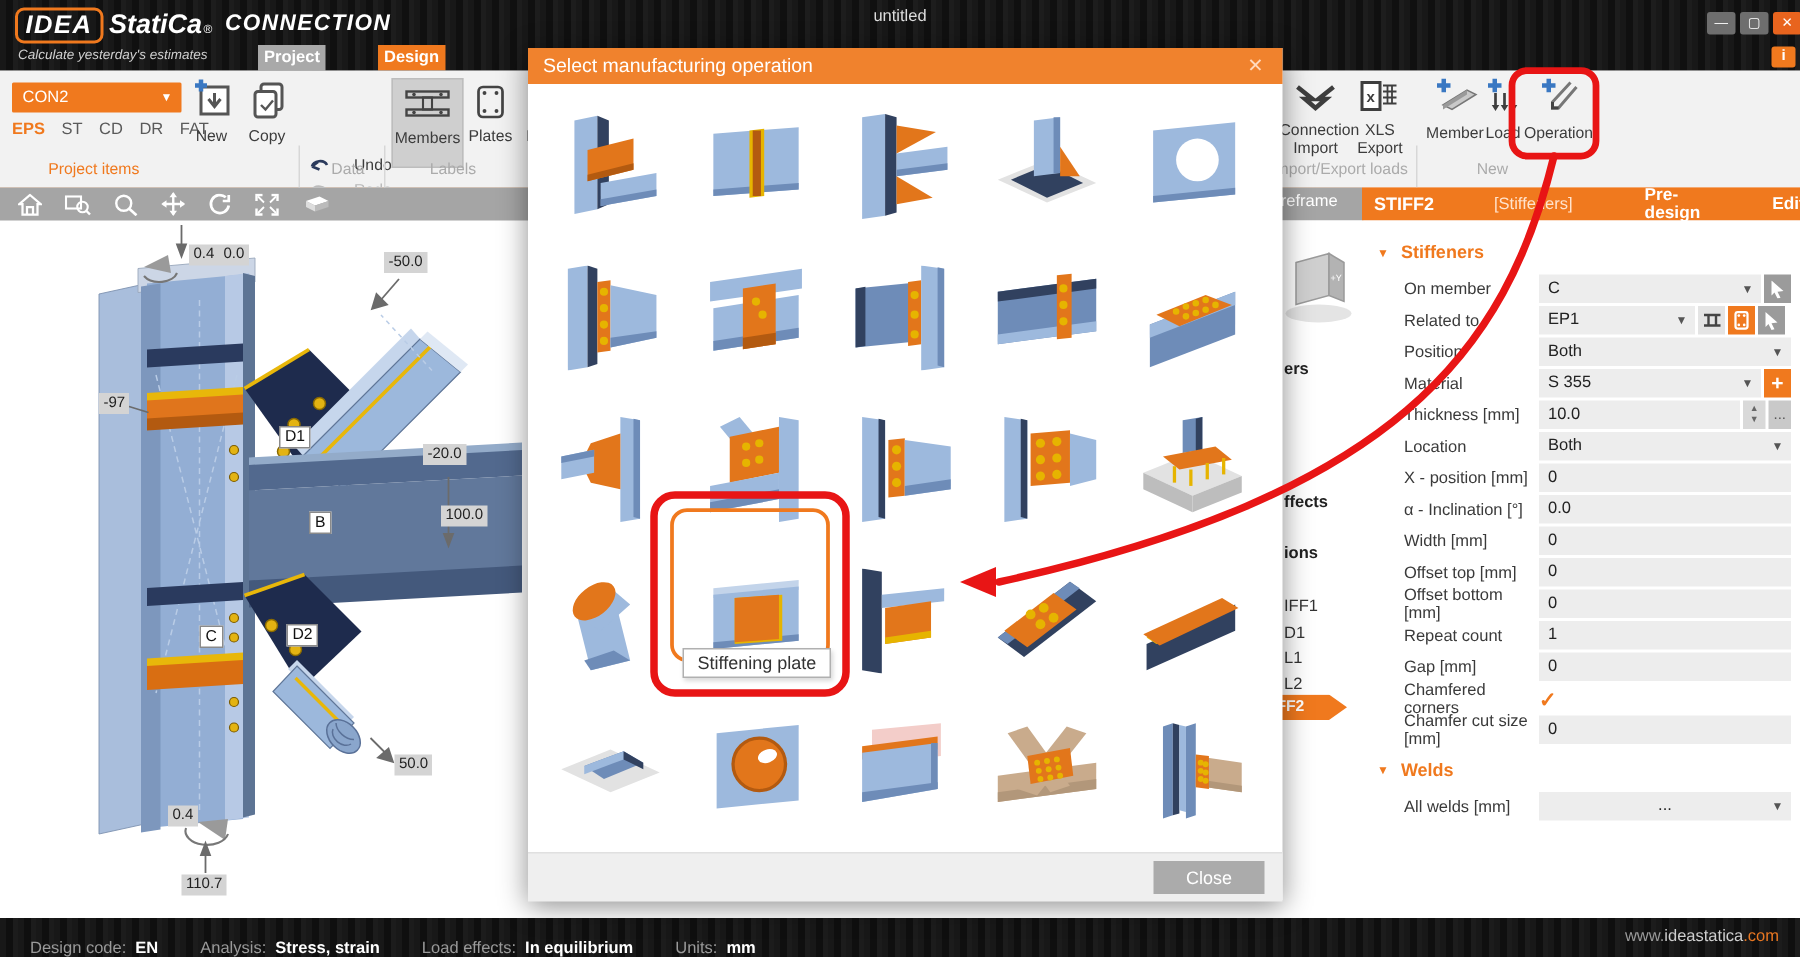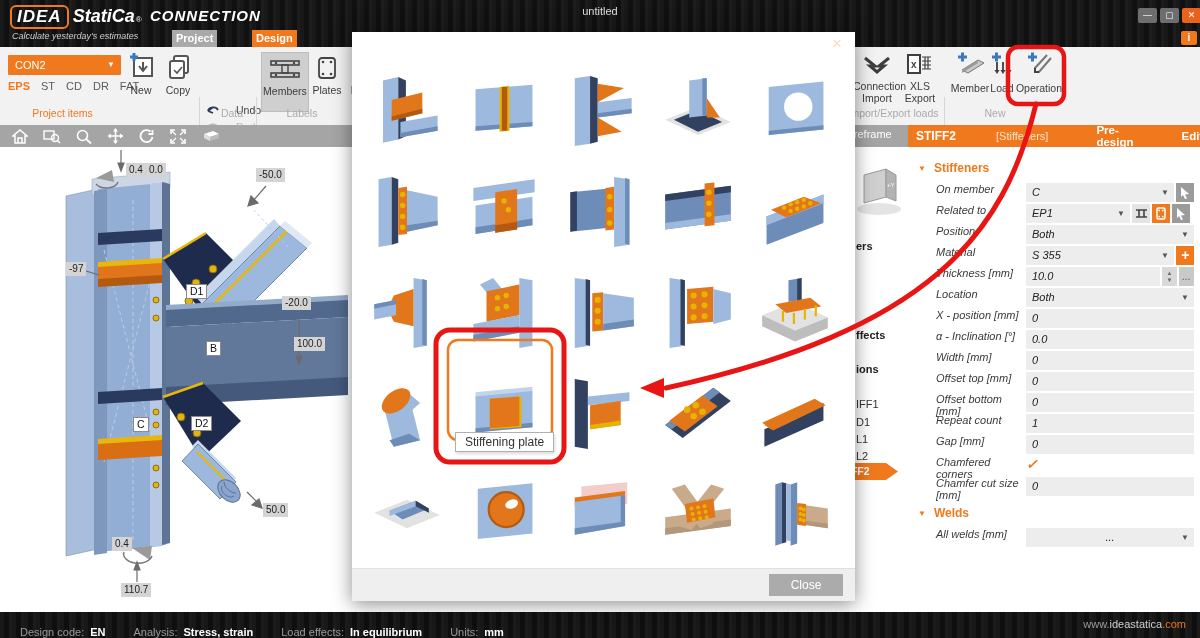--- a/index.html
+++ b/index.html
@@ -73,21 +73,21 @@
   
   #rightpanel{left:908px;top:125px;width:292px;height:487px;background:#fff;border-left:1px solid #d9d9d9;box-sizing:border-box;}
   #panelheader{left:908px;top:125px;width:292px;height:22px;background:#f0791e;color:#fff;font-size:11.5px;
     display:flex;align-items:center;padding:0 8px;box-sizing:border-box;gap:6px;}
   #panelheader .ttl{font-weight:bold;font-size:12px;}
   #panelheader .sub{color:#ffe3cd;font-size:11px;flex:1;}
   #panelheader .act{font-weight:bold;margin-left:8px;}
   #panelbody{left:908px;top:147px;width:292px;height:465px;background:#fff;padding-top:12px;box-sizing:border-box;}
   .sechead{display:flex;align-items:center;gap:8px;margin:2px 0 8px 10px;color:#f0791e;font-weight:bold;font-size:12px;}
   .sechead .tri{font-size:8px;}
-  .prow{display:flex;align-items:flex-start;height:19px;margin:2px 6px 1px 28px;font-style:italic;}
+  .prow{display:flex;align-items:center;height:19px;margin:2px 6px 1px 28px;}
   .prow .lbl{flex:1;font-size:11px;color:#3a3a3a;}
   .ctrl{display:flex;align-items:center;gap:2px;width:168px;}
   .dropbox{position:relative;background:#ededed;height:19px;line-height:19px;font-size:11px;color:#222;
     padding-left:6px;box-sizing:border-box;flex:1;}
   .dropbox .arr{position:absolute;right:5px;top:0;font-size:8px;color:#555;}
   .valbox{background:#ededed;height:19px;line-height:19px;font-size:11px;color:#222;padding-left:6px;
     box-sizing:border-box;flex:1;}
   .sqbtn{width:18px;height:19px;flex:none;display:flex;align-items:center;justify-content:center;}
   .btn-cursor{background:#9b9b9b;}
   .btn-plus{background:#f0791e;color:#fff;font-weight:bold;font-size:14px;line-height:17px;}
@@ -405,20 +405,21 @@
   <div class="treefrag bold" style="top:182px">ffects</div>
   <div class="treefrag bold" style="top:216px">ions</div>
   <div class="treefrag" style="top:251px">IFF1</div>
   <div class="treefrag" style="top:269px">D1</div>
   <div class="treefrag" style="top:286px">L1</div>
   <div class="treefrag" style="top:303px">L2</div>
   <div id="stiff2tag">IFF2</div>
 </div>
 
 <div id="modal" class="abs">
+  <div id="modaltitle" class="abs">Select manufacturing operation</div>
   <div id="modalclose" class="abs">✕</div>
   <div id="opgrid" class="abs">
 
     <div class="opcell">
         <svg width="70" height="70" viewBox="0 0 64 64">
       <polygon class="c1" points="10,4 24,1 24,58 10,61"></polygon>
           <polygon class="c3" points="24,1 31,4 31,55 24,58"></polygon>
       <polygon class="c1" points="26,42 60,36 60,50 26,56"></polygon>
           <polygon class="c2" points="26,52 60,46 60,50 26,56"></polygon>
       <polygon class="o1" points="18,22 46,15 46,34 18,41"></polygon>

